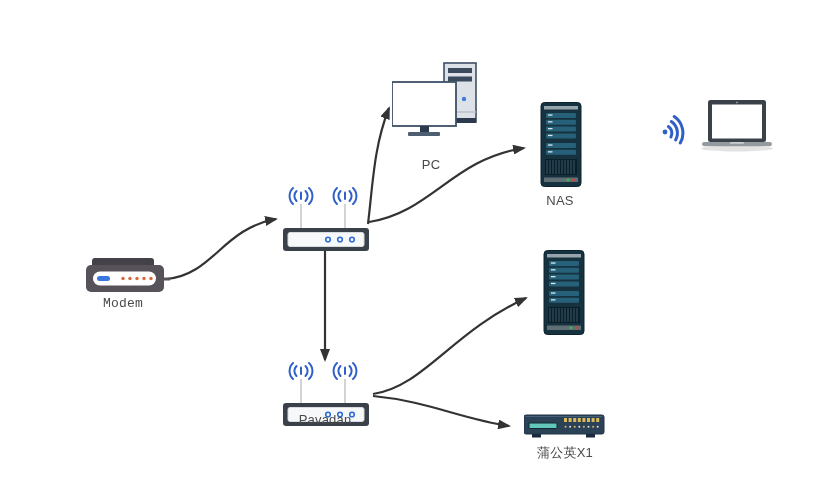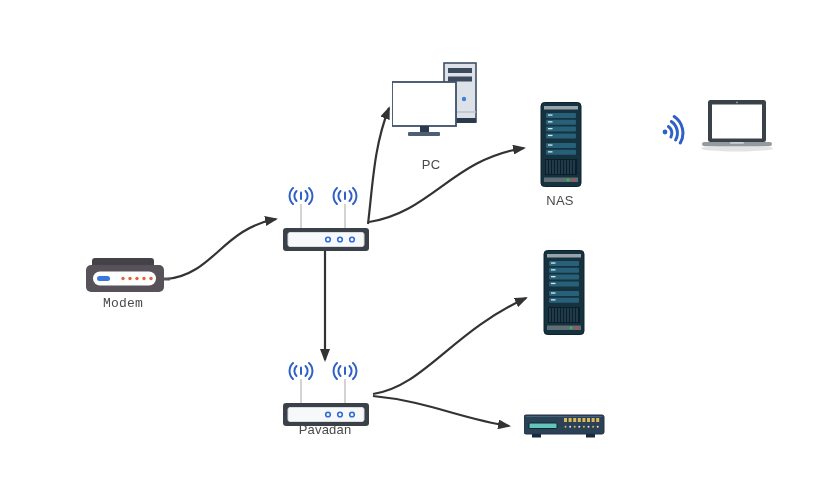--- a/index.html
+++ b/index.html
@@ -177,21 +177,21 @@
       </g>
       <rect x="3" y="46" width="86" height="23" rx="3" fill="#3b4149"></rect>
       <rect x="8" y="50.5" width="76" height="14" rx="2" fill="#f7f8fa" stroke="#d8dbe0"></rect>
       <g fill="#ffffff" stroke="#2f6bd8" stroke-width="1.6">
         <circle cx="48" cy="57.5" r="2.3"></circle>
         <circle cx="60" cy="57.5" r="2.3"></circle>
         <circle cx="72" cy="57.5" r="2.3"></circle>
       </g>
     </svg>
   </div>
-  <div class="node-label" style="left:277px;top:422px;width:96px;">Pavadan</div>
+  <div class="node-label" style="left:277px;top:412px;width:96px;">Pavadan</div>
 
   <div class="node" style="left:524px;top:412px;">
     <svg width="82" height="28" viewBox="0 0 82 28">
       <rect x="8" y="22" width="9" height="3.5" fill="#17293a"></rect>
       <rect x="62" y="22" width="9" height="3.5" fill="#17293a"></rect>
       <rect x="0" y="3" width="80" height="19" rx="2" fill="#2b4156" stroke="#203248"></rect>
       <line x1="2" y1="4.5" x2="78" y2="4.5" stroke="#45627c" stroke-width="1"></line>
       <rect x="5" y="11" width="28" height="5.5" rx="1" fill="#63c6bb" stroke="#122835"></rect>
       <g fill="#d9b95c">
         <rect x="40" y="6" width="3" height="4"></rect>
@@ -208,20 +208,21 @@
           <circle cx="46.1" cy="14.8" r="1" fill="#dfe3e6"></circle>
         <circle cx="50.7" cy="14.8" r="1" fill="#d9b95c"></circle>
           <circle cx="55.3" cy="14.8" r="1" fill="#dfe3e6"></circle>
         <circle cx="59.9" cy="14.8" r="1" fill="#d9b95c"></circle>
           <circle cx="64.5" cy="14.8" r="1" fill="#dfe3e6"></circle>
         <circle cx="69.1" cy="14.8" r="1" fill="#d9b95c"></circle>
           <circle cx="73.7" cy="14.8" r="1" fill="#dfe3e6"></circle>
       </g>
     </svg>
   </div>
+  <div class="node-label" style="left:517px;top:444px;width:96px;">蒲公英X1</div>
 
   <div class="node" style="left:660px;top:105px;">
     <svg width="32" height="40" viewBox="0 0 32 40">
       <circle cx="5" cy="27" r="2.4" fill="#2f5fc8"></circle>
       <g stroke="#2f5fc8" stroke-width="3" fill="none" stroke-linecap="round">
         <path d="M 8.4 21.5 A 8 8 0 0 1 10.9 32"></path>
         <path d="M 11.3 16.5 A 14 14 0 0 1 15.6 35"></path>
         <path d="M 14.2 11.6 A 20 20 0 0 1 20.3 38"></path>
       </g>
     </svg>

